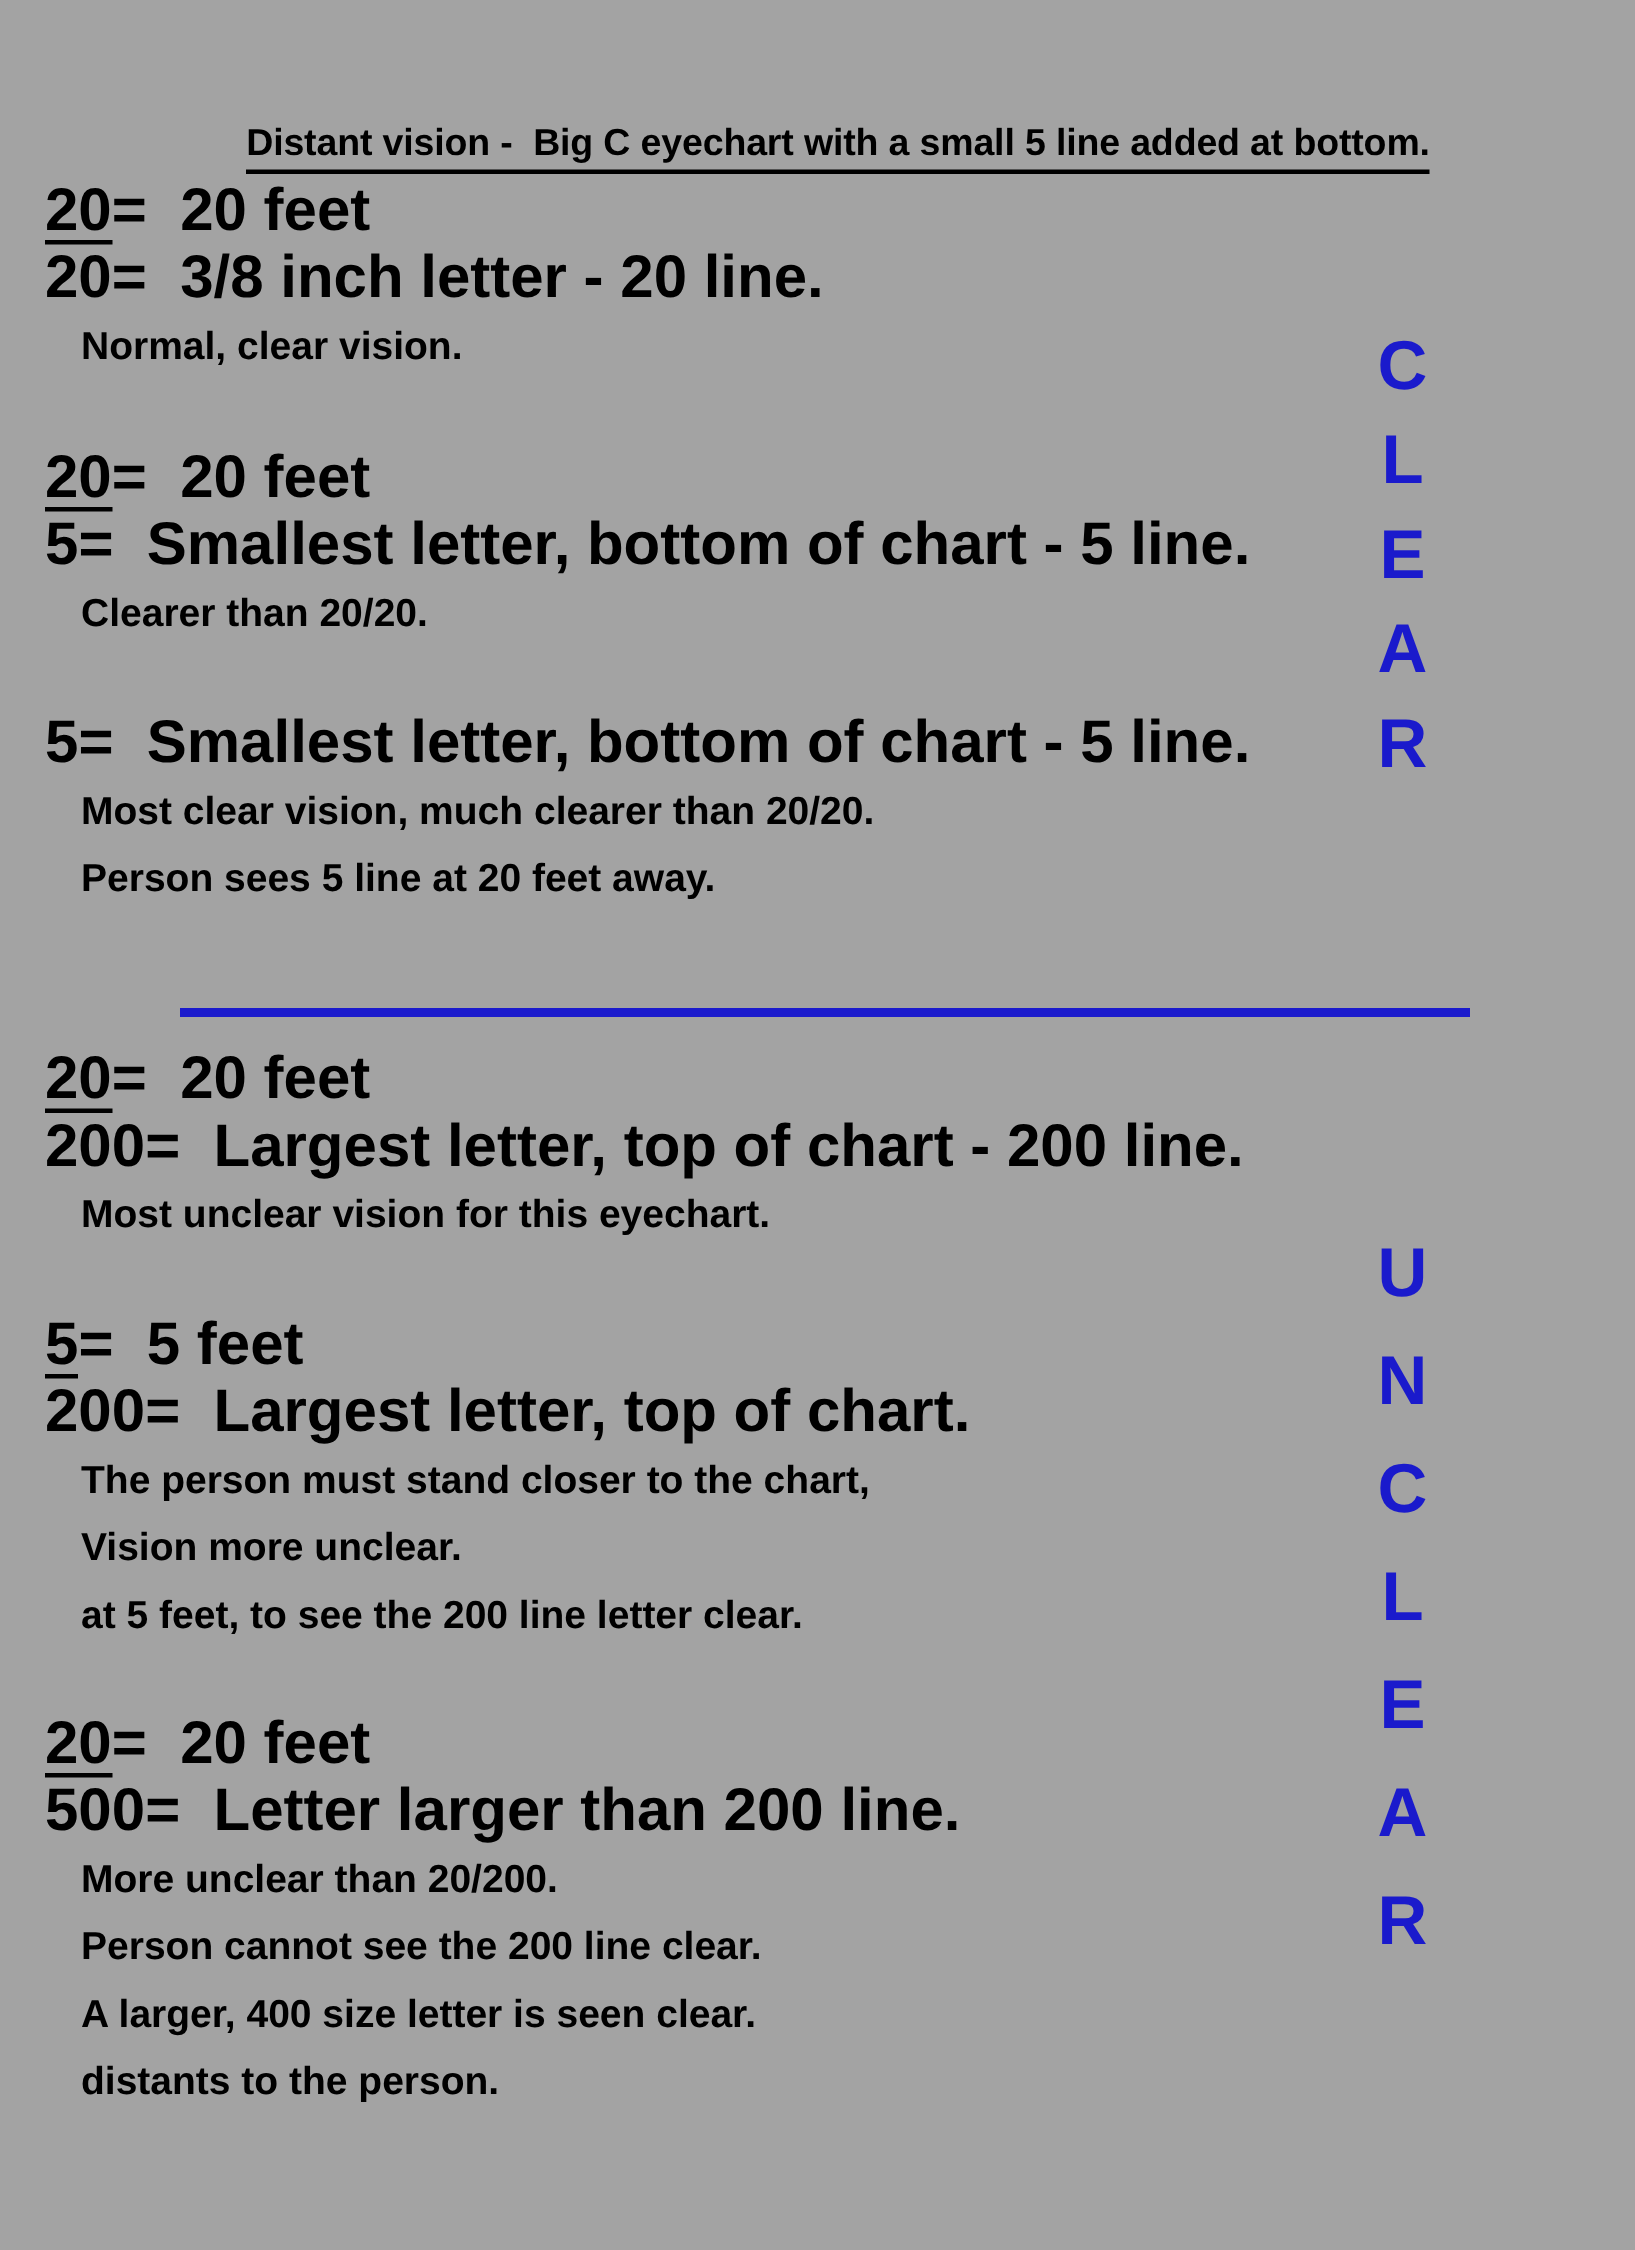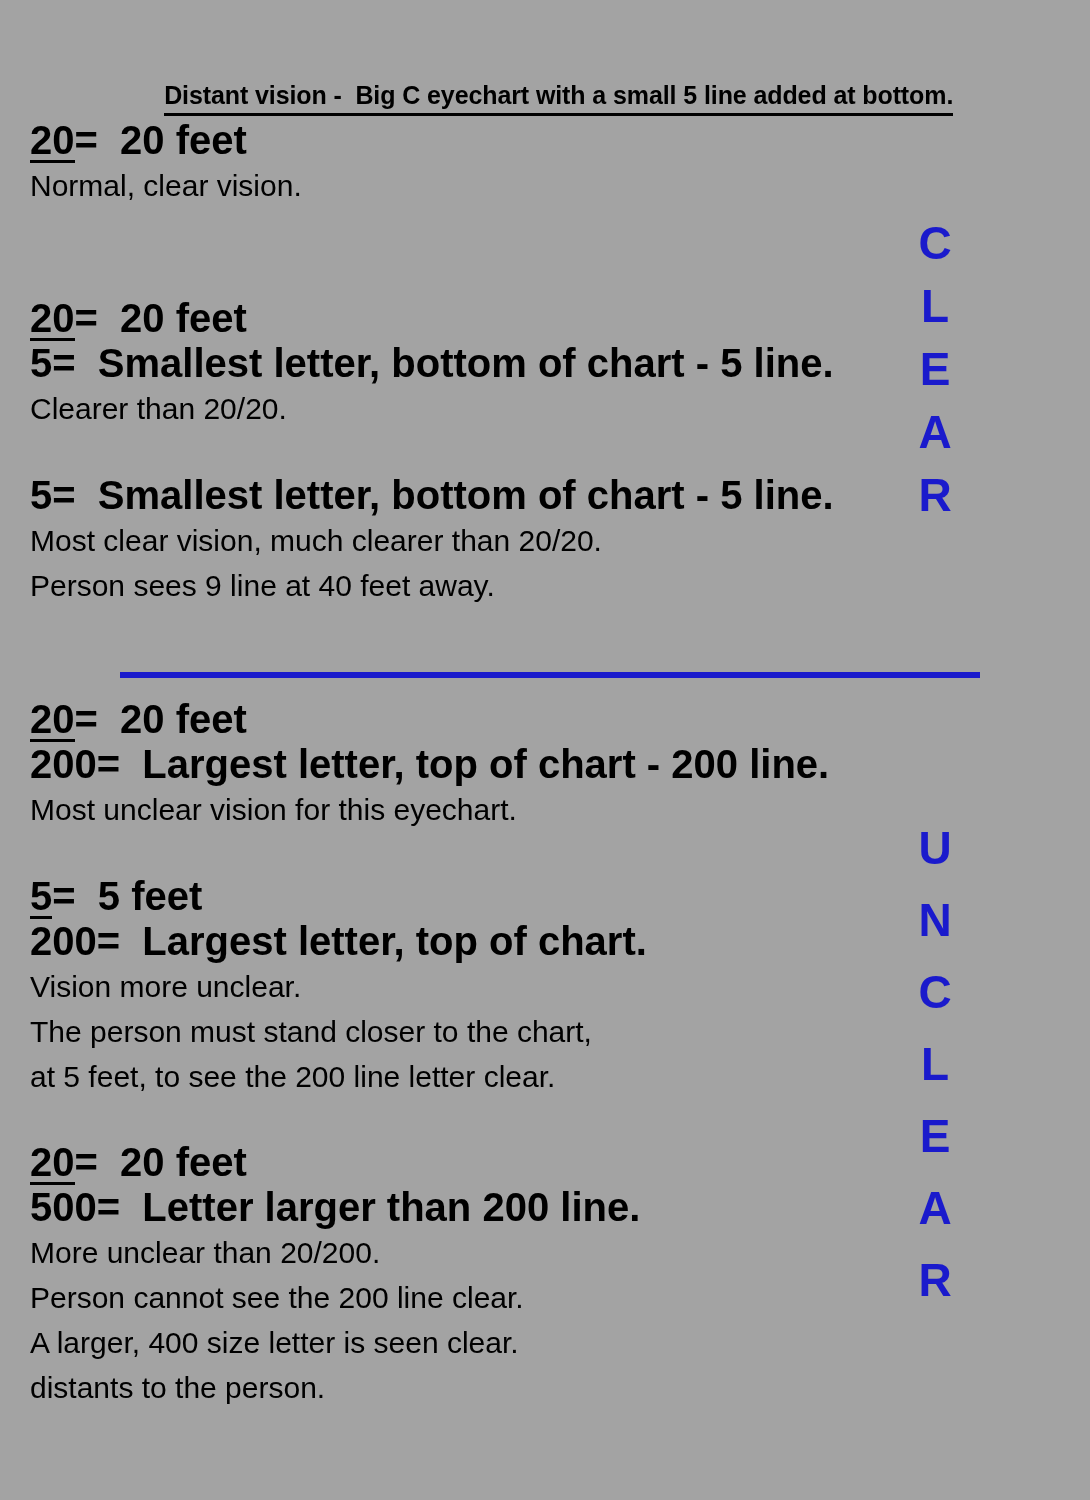--- a/index.html
+++ b/index.html
@@ -56,25 +56,26 @@
   .frac-num {
     border-bottom: 3px solid #000000;
     padding-bottom: 1px;
     display: inline-block;
     line-height: 38px;
   }
   .frac-den {
     display: inline-block;
   }
   .body-line {
-    font-size: 30px;
-    font-weight: normal;
+    font-size: 26px;
+    font-weight: bold;
     line-height: 45px;
     white-space: pre;
     color: #000000;
+    margin-left: 24px;
   }
 
   
   #divider {
     position: absolute;
     left: 120px;
     top: 672px;
     width: 860px;
     height: 6px;
     background: #1a1acc;
@@ -108,48 +109,49 @@
 <body>
 
 <div id="page">
 
   <div id="doc-title">
     <span class="title-underline">Distant vision -  Big C eyechart with a small 5 line added at bottom.</span>
   </div>
 
   <div class="block" id="b0" style="top:118px;">
     <div class="frac-line"><span class="frac-num">20</span><span>=  20 feet</span></div>
+    <div class="frac-line"><span class="frac-den">20</span><span>=  3/8 inch letter - 20 line.</span></div>
     <div class="body-line">Normal, clear vision.</div>
   </div>
 
   <div class="block" id="b1" style="top:296px;">
     <div class="frac-line"><span class="frac-num">20</span><span>=  20 feet</span></div>
     <div class="frac-line"><span class="frac-den">5</span><span>=  Smallest letter, bottom of chart - 5 line.</span></div>
     <div class="body-line">Clearer than 20/20.</div>
   </div>
 
   <div class="block" id="b2" style="top:473px;">
     <div class="frac-line"><span class="frac-den">5</span><span>=  Smallest letter, bottom of chart - 5 line.</span></div>
     <div class="body-line">Most clear vision, much clearer than 20/20.</div>
-    <div class="body-line">Person sees 9 line at 40 feet away.</div>
+    <div class="body-line">Person sees 5 line at 20 feet away.</div>
   </div>
 
   <div id="divider"></div>
 
   <div class="block" id="b3" style="top:697px;">
     <div class="frac-line"><span class="frac-num">20</span><span>=  20 feet</span></div>
     <div class="frac-line"><span class="frac-den">200</span><span>=  Largest letter, top of chart - 200 line.</span></div>
     <div class="body-line">Most unclear vision for this eyechart.</div>
   </div>
 
   <div class="block" id="b4" style="top:874px;">
     <div class="frac-line"><span class="frac-num">5</span><span>=  5 feet</span></div>
     <div class="frac-line"><span class="frac-den">200</span><span>=  Largest letter, top of chart.</span></div>
+    <div class="body-line">The person must stand closer to the chart,</div>
     <div class="body-line">Vision more unclear.</div>
-    <div class="body-line">The person must stand closer to the chart,</div>
     <div class="body-line">at 5 feet, to see the 200 line letter clear.</div>
   </div>
 
   <div class="block" id="b5" style="top:1140px; width:990px;">
     <div class="frac-line"><span class="frac-num">20</span><span>=  20 feet</span></div>
     <div class="frac-line"><span class="frac-den">500</span><span>=  Letter larger than 200 line.</span></div>
     <div class="body-line">More unclear than 20/200.</div>
     <div class="body-line">Person cannot see the 200 line clear.</div>
     <div class="body-line">A larger, 400 size letter is seen clear.</div>
     <div class="body-line">distants to the person.</div>

